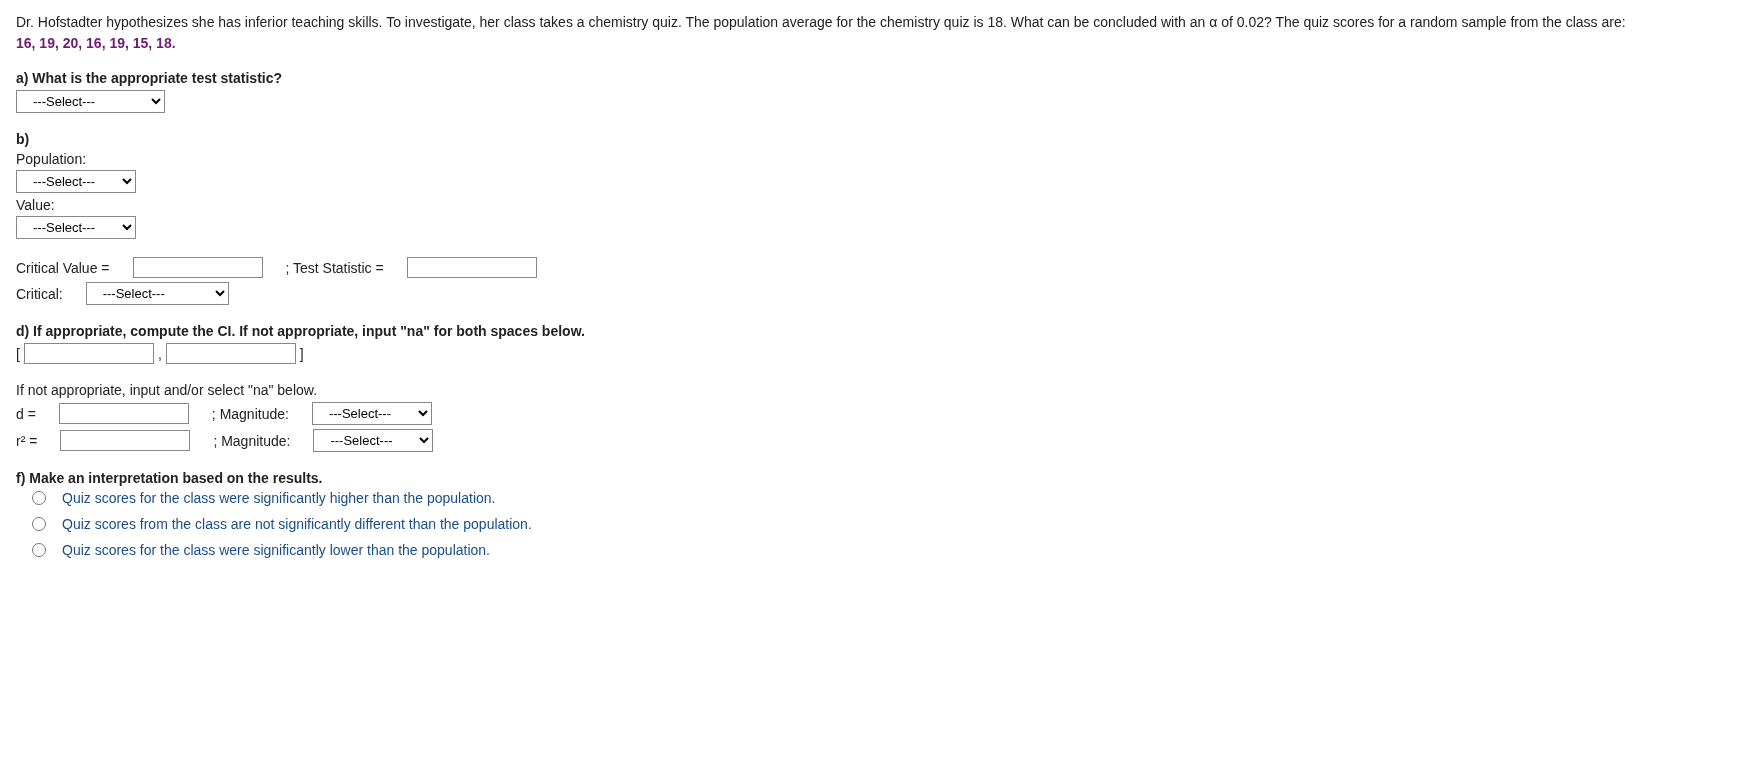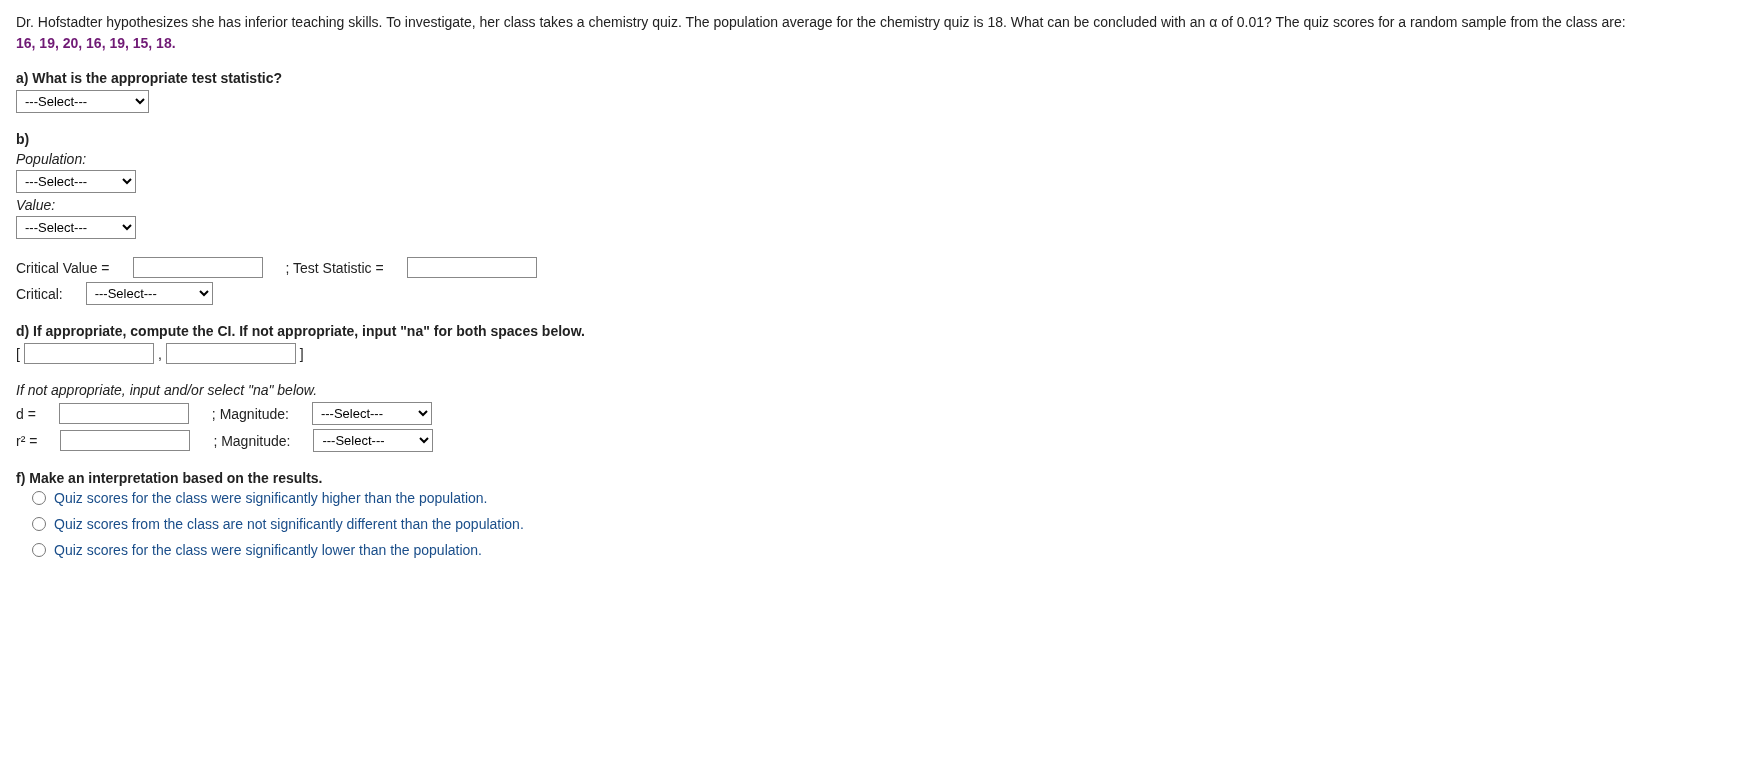--- a/index.html
+++ b/index.html
@@ -26,25 +26,24 @@
     }
     .section {
       margin-bottom: 18px;
     }
     .section-label {
       font-weight: bold;
       margin-bottom: 4px;
     }
     .sub-label {
       margin-bottom: 3px;
-      font-style: italic;
     }
     select {
       border: 1px solid #888;
-      padding: 2px 4px;
+      padding: 2px 12px;
       font-size: 13px;
       background: #fff;
       cursor: pointer;
       min-width: 120px;
     }
     input[type="text"] {
       border: 1px solid #888;
       padding: 2px 4px;
       font-size: 13px;
       width: 130px;
@@ -71,27 +70,28 @@
       margin-left: 16px;
       color: #1a4e8a;
     }
     input[type="radio"] {
       cursor: pointer;
       width: 14px;
       height: 14px;
     }
     .blue-text {
       color: #1a4e8a;
+      margin-left: 8px;
     }
   </style>
 </head>
 <body>
 
 <div class="problem-text">
-  <span>Dr. Hofstadter hypothesizes she has inferior teaching skills.  To investigate, her class takes a chemistry quiz.  The population average for the chemistry quiz is 18.  What can be concluded with an α of 0.01?  The quiz scores for a random sample from the class are:</span>
+  <span>Dr. Hofstadter hypothesizes she has inferior teaching skills.  To investigate, her class takes a chemistry quiz.  The population average for the chemistry quiz is 18.  What can be concluded with an α of 0.02?  The quiz scores for a random sample from the class are:</span>
   <br>
   <span class="data-line">16, 19, 20, 16, 19, 15, 18.</span>
 </div>
 
 <div class="section">
   <div class="section-label">a) What is the appropriate test statistic?</div>
   <select>
     <option>---Select---</option>
     <option>z</option>
     <option>t</option>

